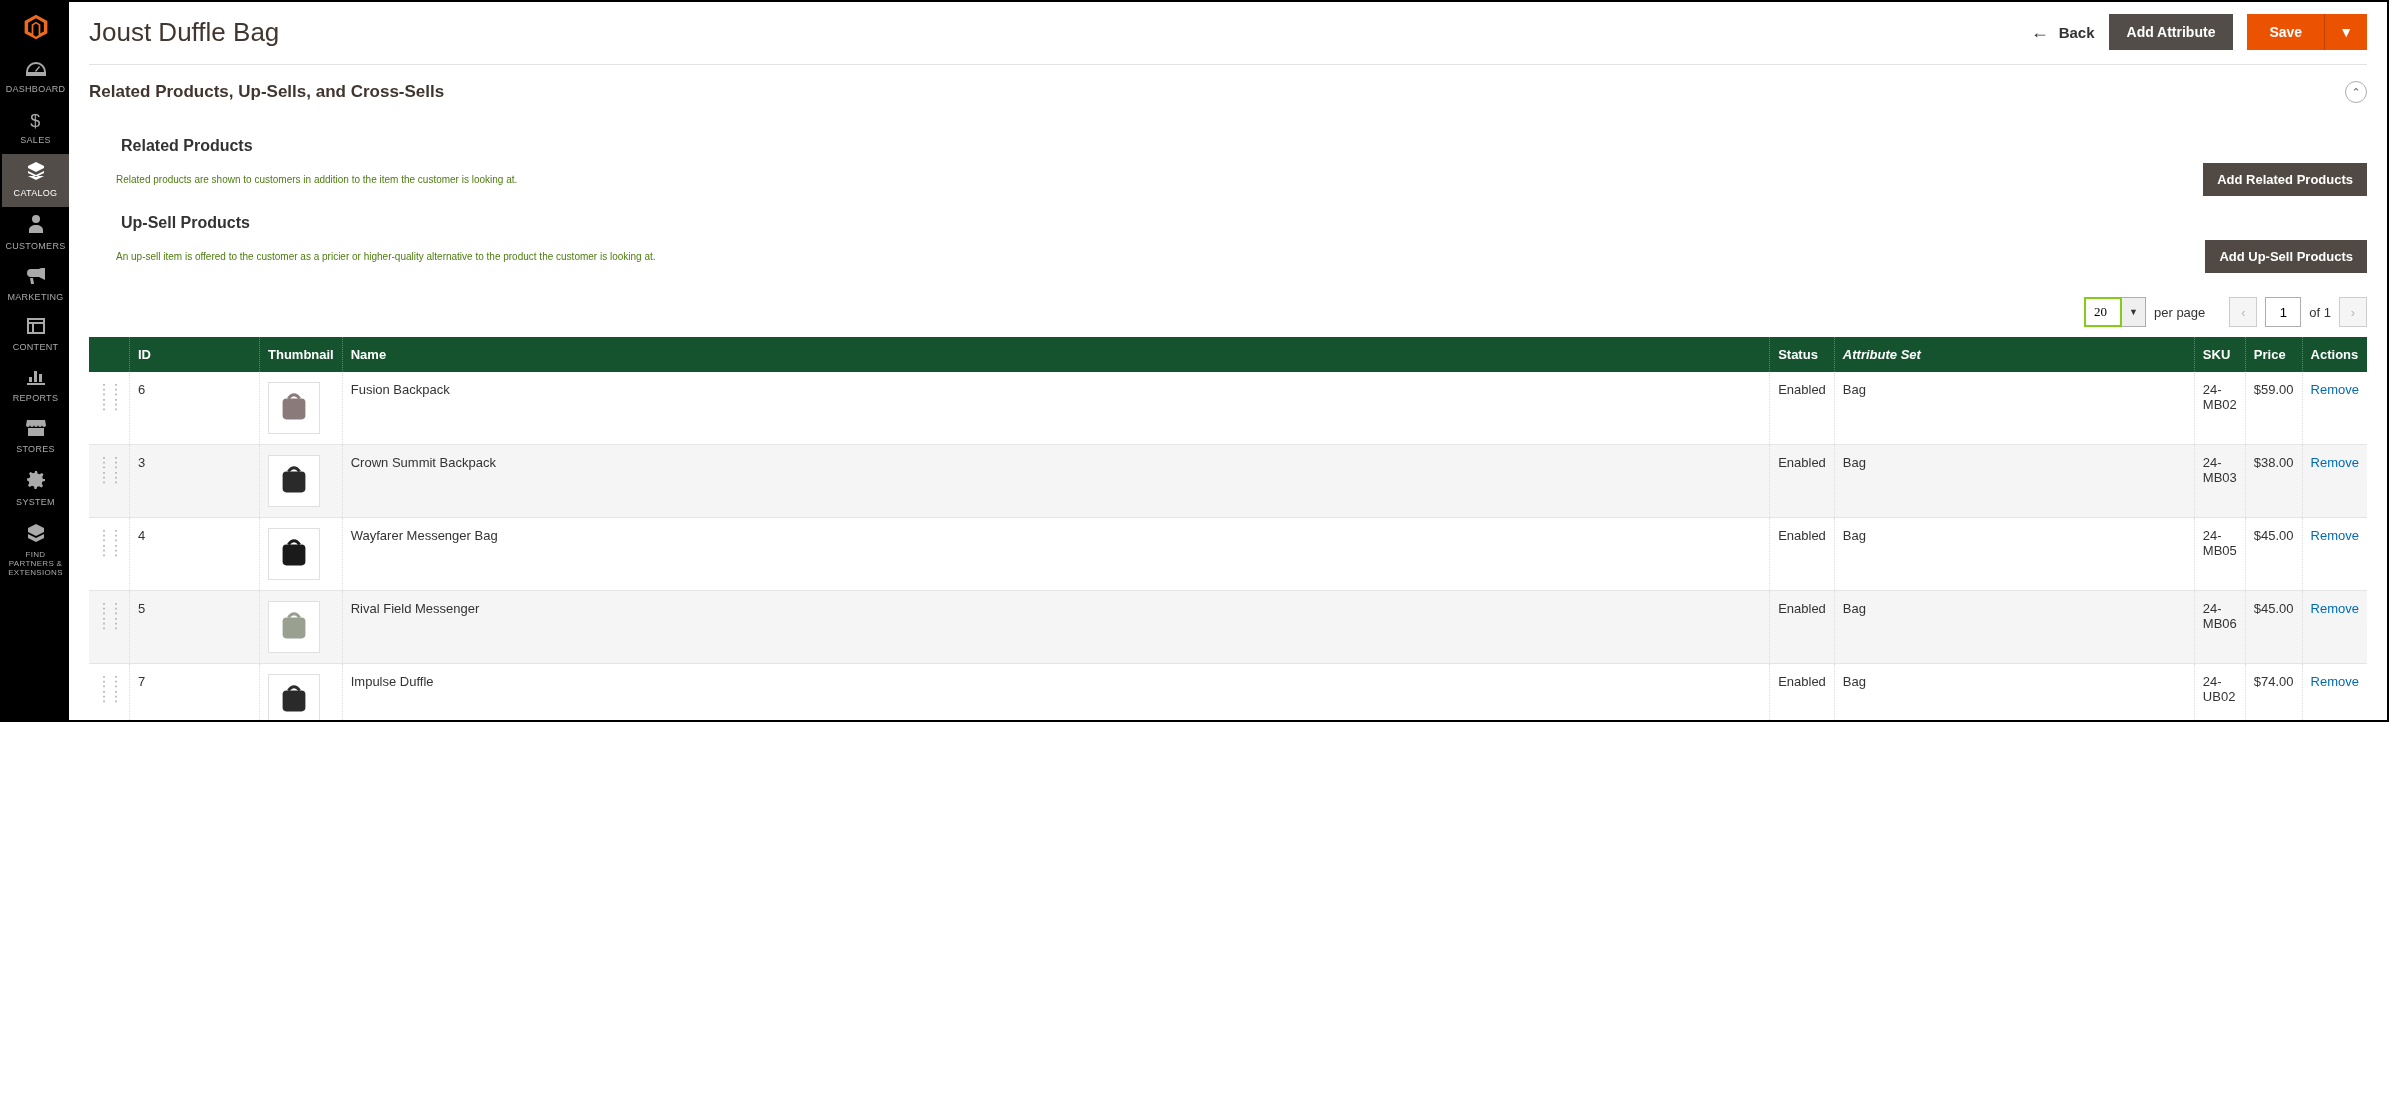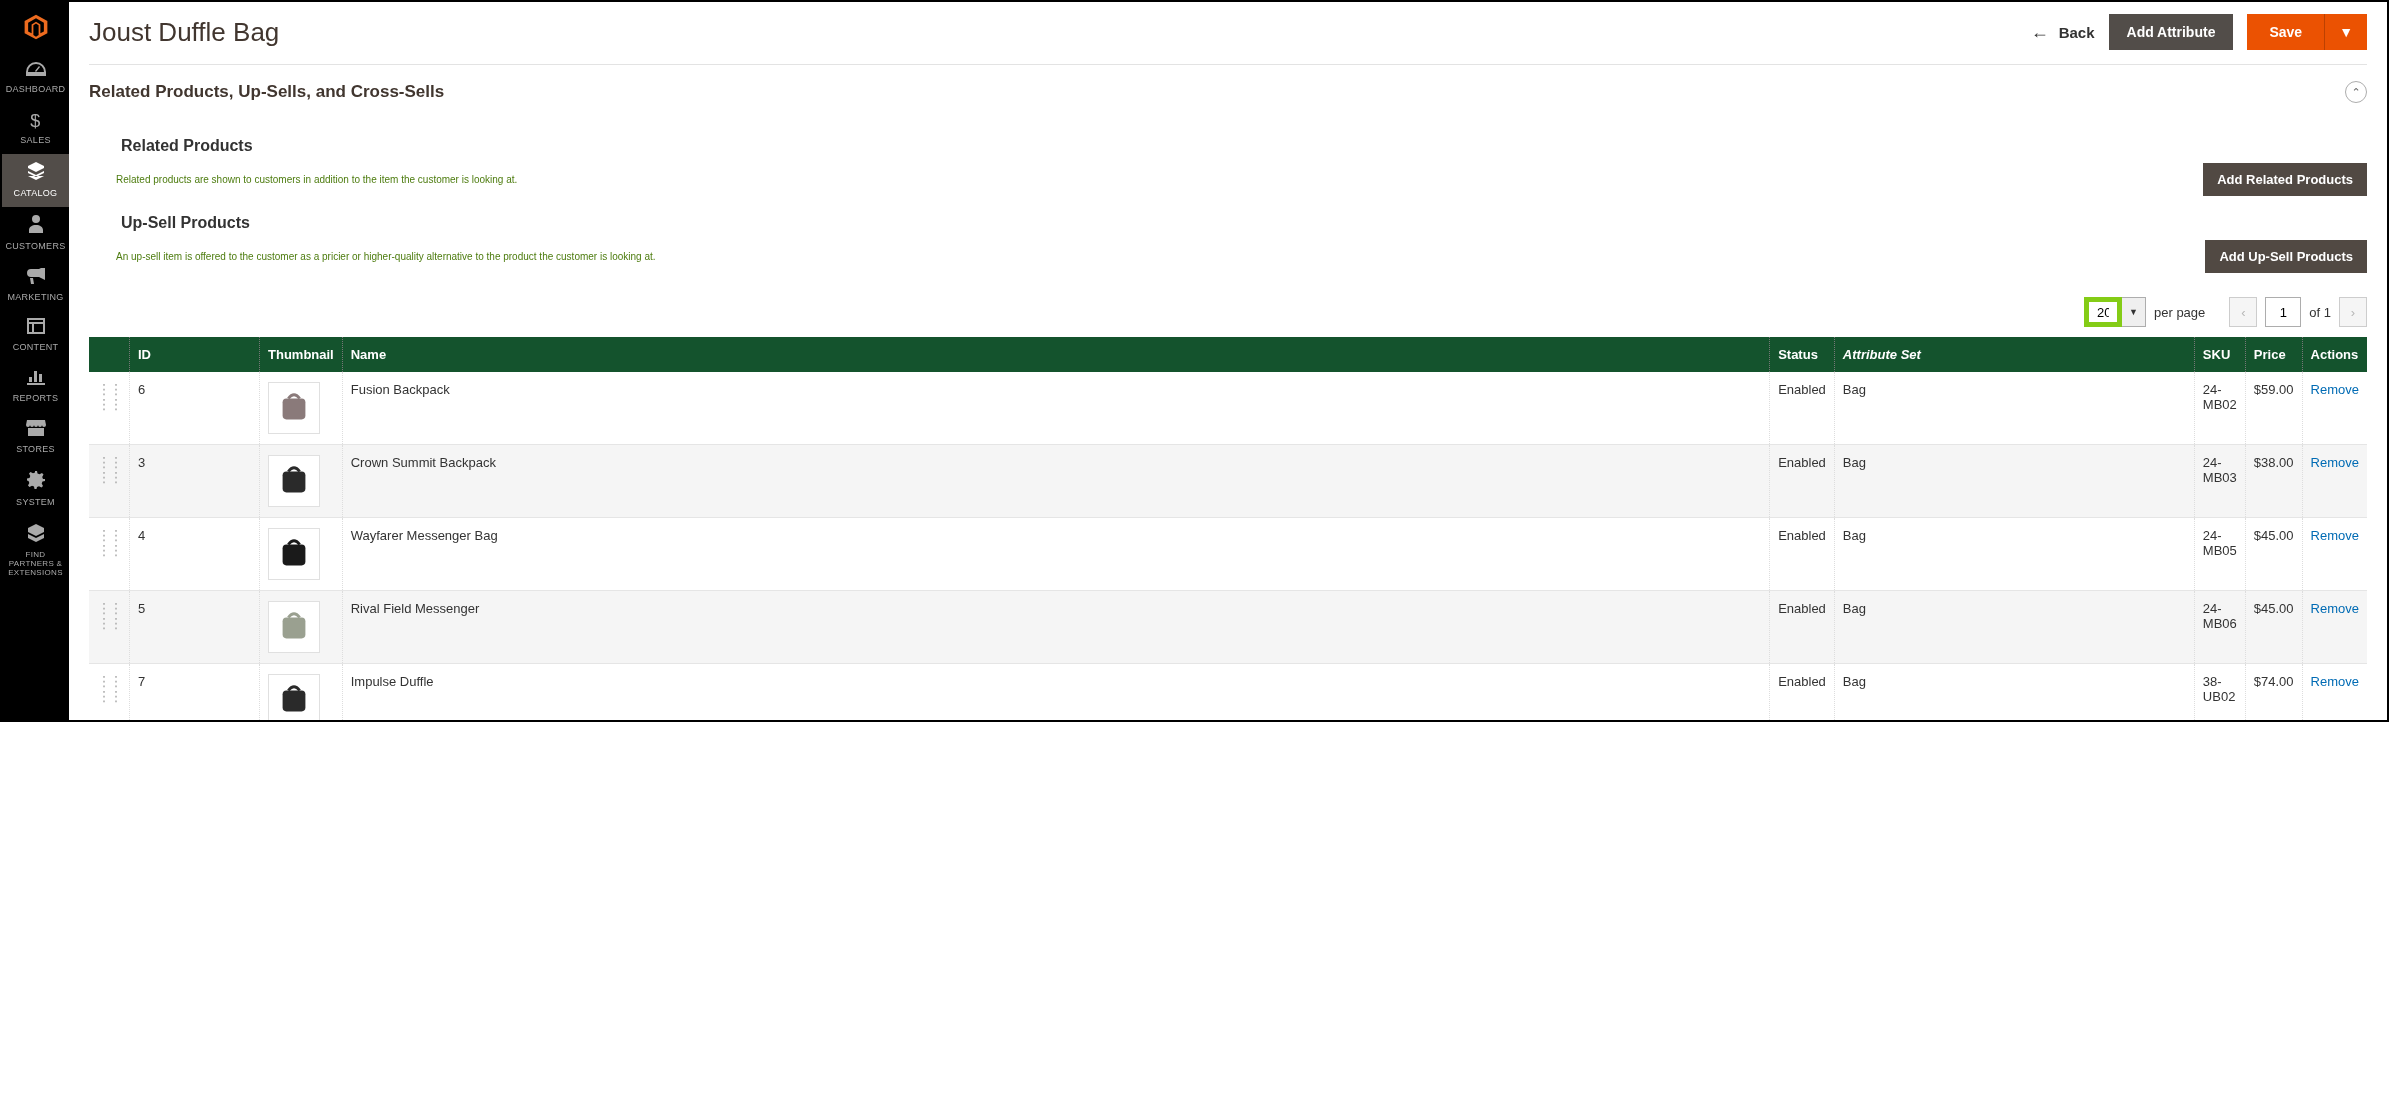--- a/index.html
+++ b/index.html
@@ -42,21 +42,21 @@
 
   .sub-block { margin-top: 18px; }
   .sub-block h3 { font-size: 16px; font-weight: 700; color: #333; margin-bottom: 8px; margin-left: 32px; }
   .sub-block .desc-row { display: flex; justify-content: space-between; align-items: center; }
   .sub-block p { font-size: 10px; color: #4d7c0f; margin-left: 27px; }
   .btn-secondary { background: #514943; color: #fff; padding: 9px 14px; font-size: 13px; font-weight: 600; border: none; cursor: pointer; }
 
   
   .pager-row { display: flex; justify-content: flex-end; align-items: center; gap: 8px; margin-top: 24px; font-size: 13px; color: #333; }
   .pager-select { display: flex; }
-  .pager-select input { width: 38px; height: 30px; border: 5px solid #84cc16; text-align: left; padding: 0 8px; font-size: 13px; }
+  .pager-select input { width: 38px; height: 30px; border: 2px solid #84cc16; text-align: left; padding: 0 8px; font-size: 13px; font-family: Liberation Serif, serif; }
   .pager-select .caret { width: 24px; height: 30px; border: 1px solid #adadad; border-left: none; background: #efefef; display: flex; align-items: center; justify-content: center; font-size: 9px; cursor: pointer; }
   .pager-nav { display: flex; align-items: center; gap: 8px; margin-left: 16px; }
   .pager-btn { width: 28px; height: 30px; border: 1px solid #adadad; background: #efefef; display: flex; align-items: center; justify-content: center; cursor: pointer; font-size: 13px; color: #888; }
   .pager-btn.disabled { opacity: 0.6; cursor: default; }
   .page-input { width: 36px; height: 30px; border: 1px solid #adadad; text-align: center; font-size: 13px; }
 
   
   table.grid { width: 100%; border-collapse: collapse; margin-top: 10px; }
   table.grid thead th { background: #14532d; color: #fff; font-weight: 600; font-size: 13px; text-align: left; padding: 10px 8px; border-right: 1px dotted #777; }
   table.grid thead th:last-child { border-right: none; }
@@ -323,21 +323,21 @@
                 <div class="thumb">
       <svg viewBox="0 0 40 40">
                     <rect x="8" y="10" width="24" height="22" rx="4" fill="#2a2a2a"></rect>
                     <path d="M14 10 Q20 2 26 10" fill="none" stroke="#2a2a2a" stroke-width="3"></path>
                   </svg>
     </div>
               </td>
     <td>Impulse Duffle</td>
     <td>Enabled</td>
     <td>Bag</td>
-    <td>38-UB02</td>
+    <td>24-UB02</td>
     <td>$74.00</td>
     <td><span class="remove-link">Remove</span></td>
   </tr>
           </tbody>
       </table>
 
     </div>
   </div>
 </div>
 

